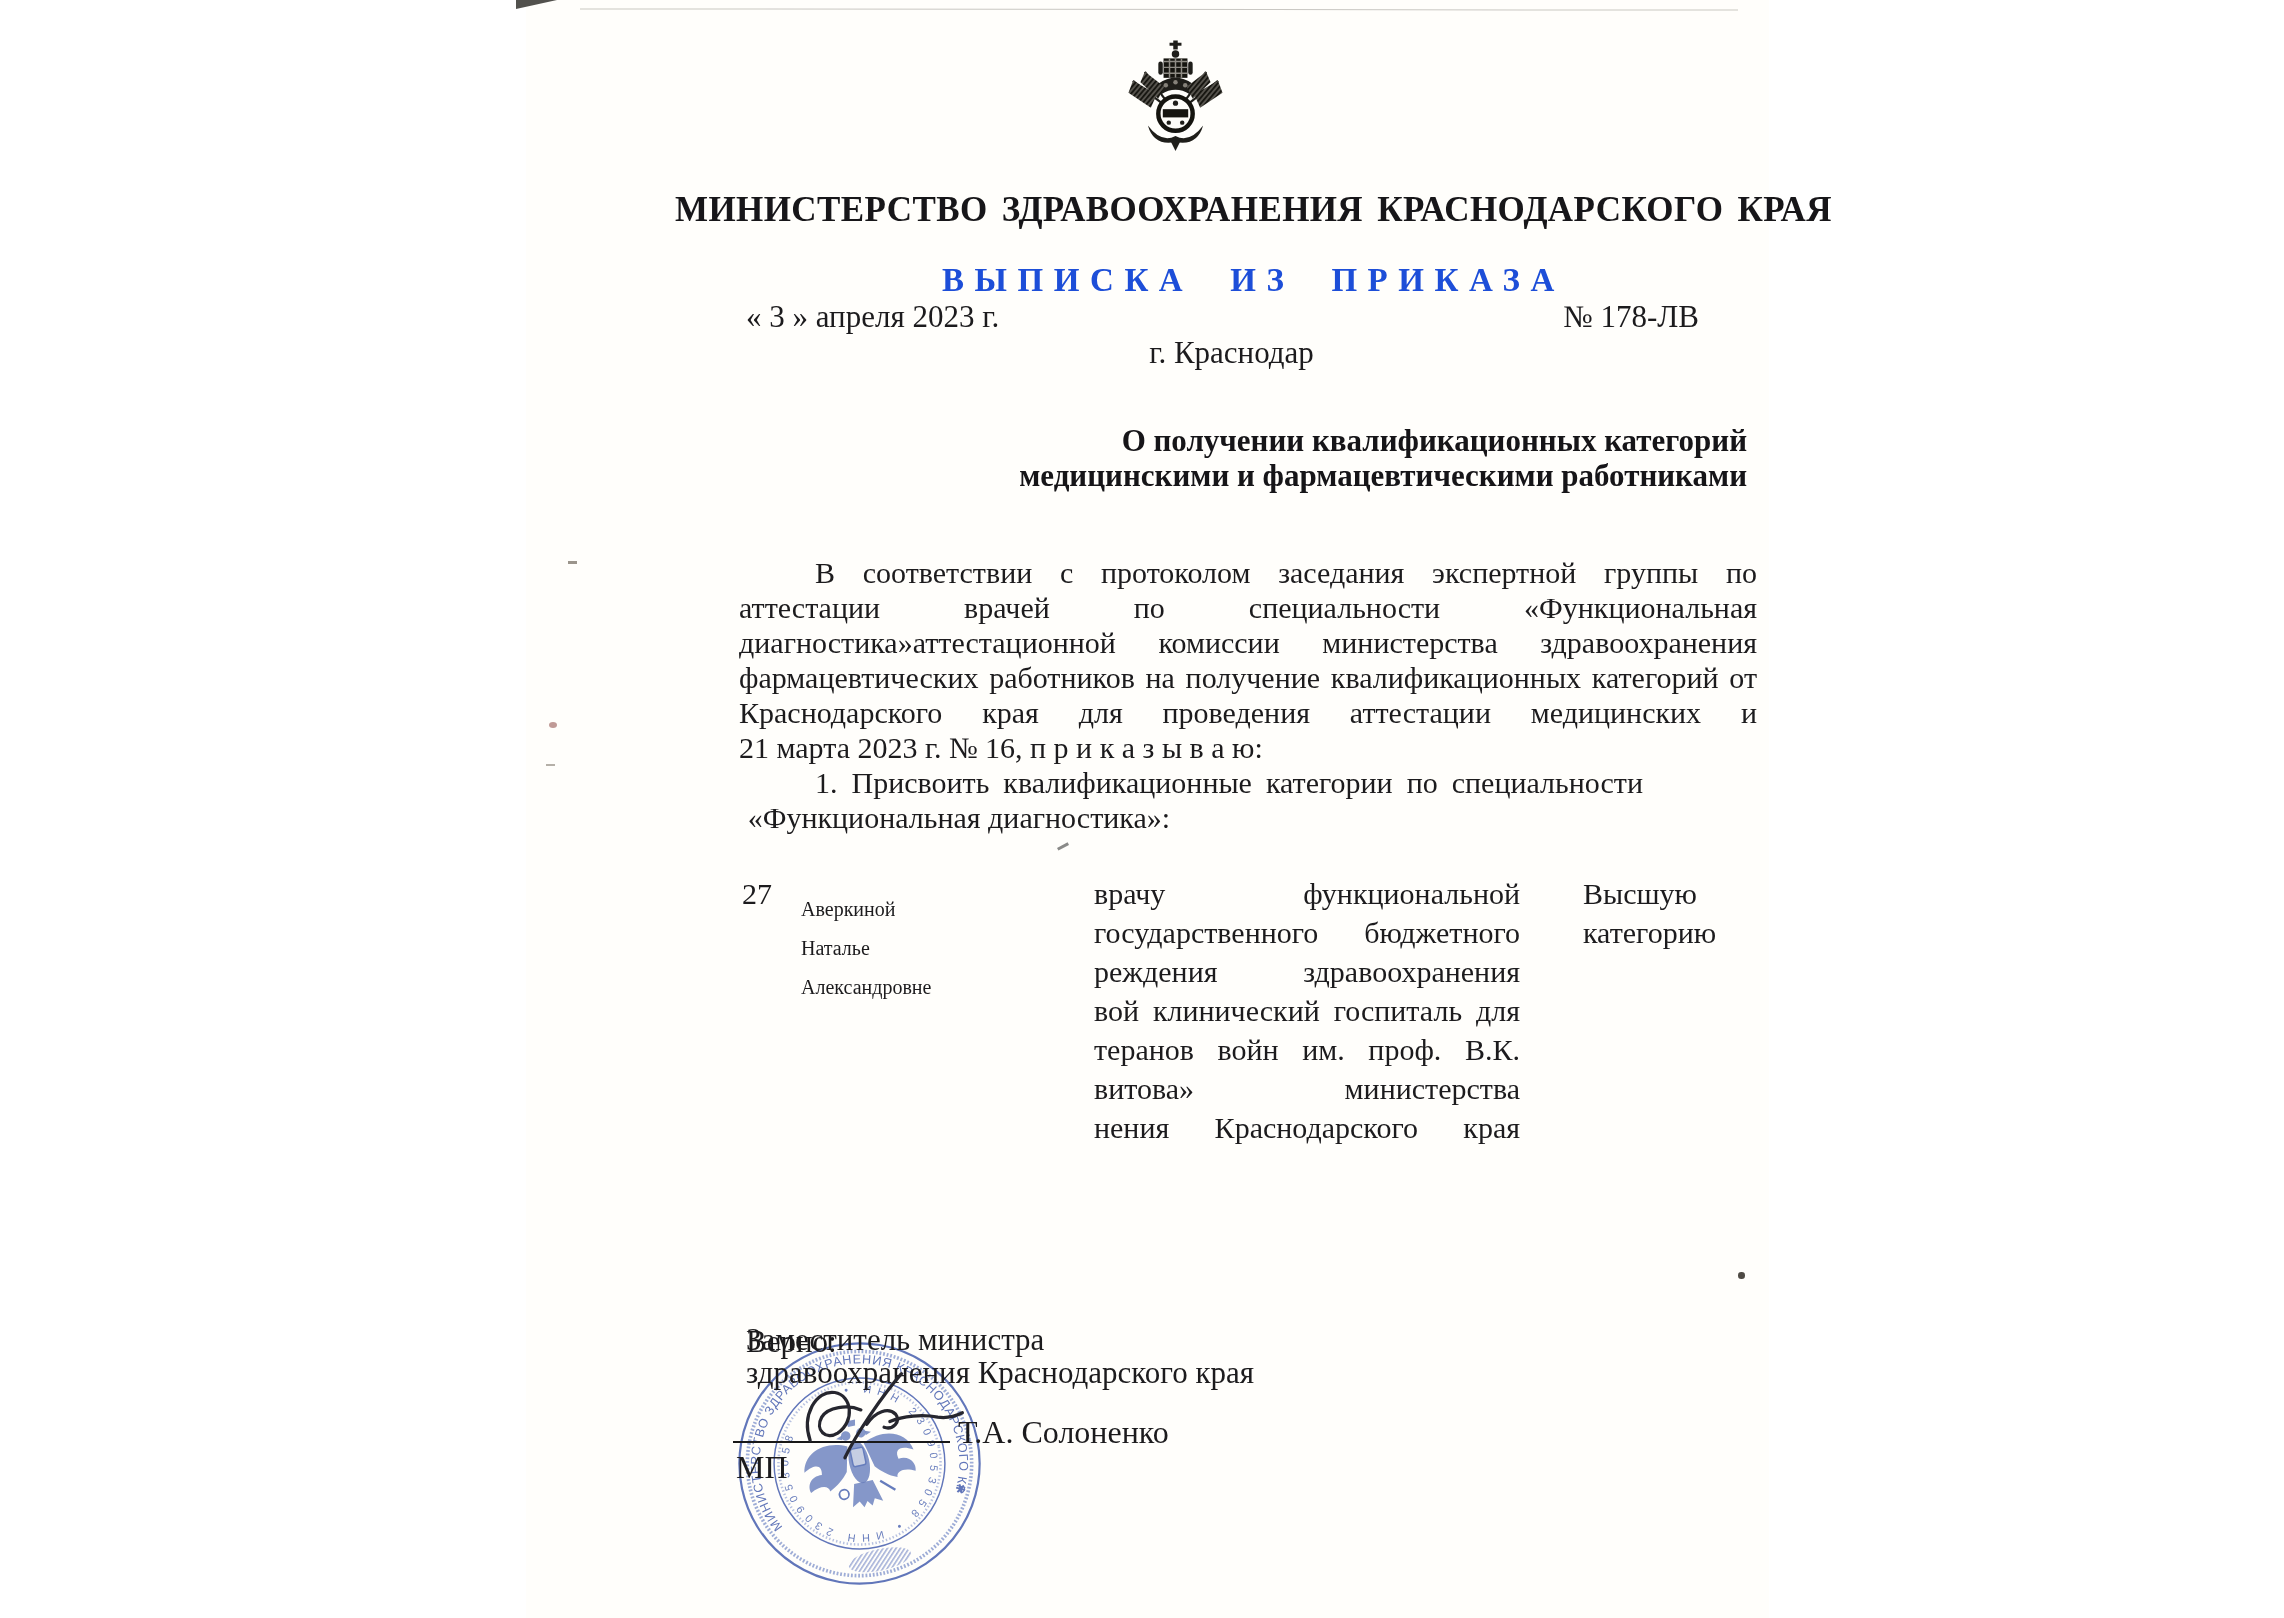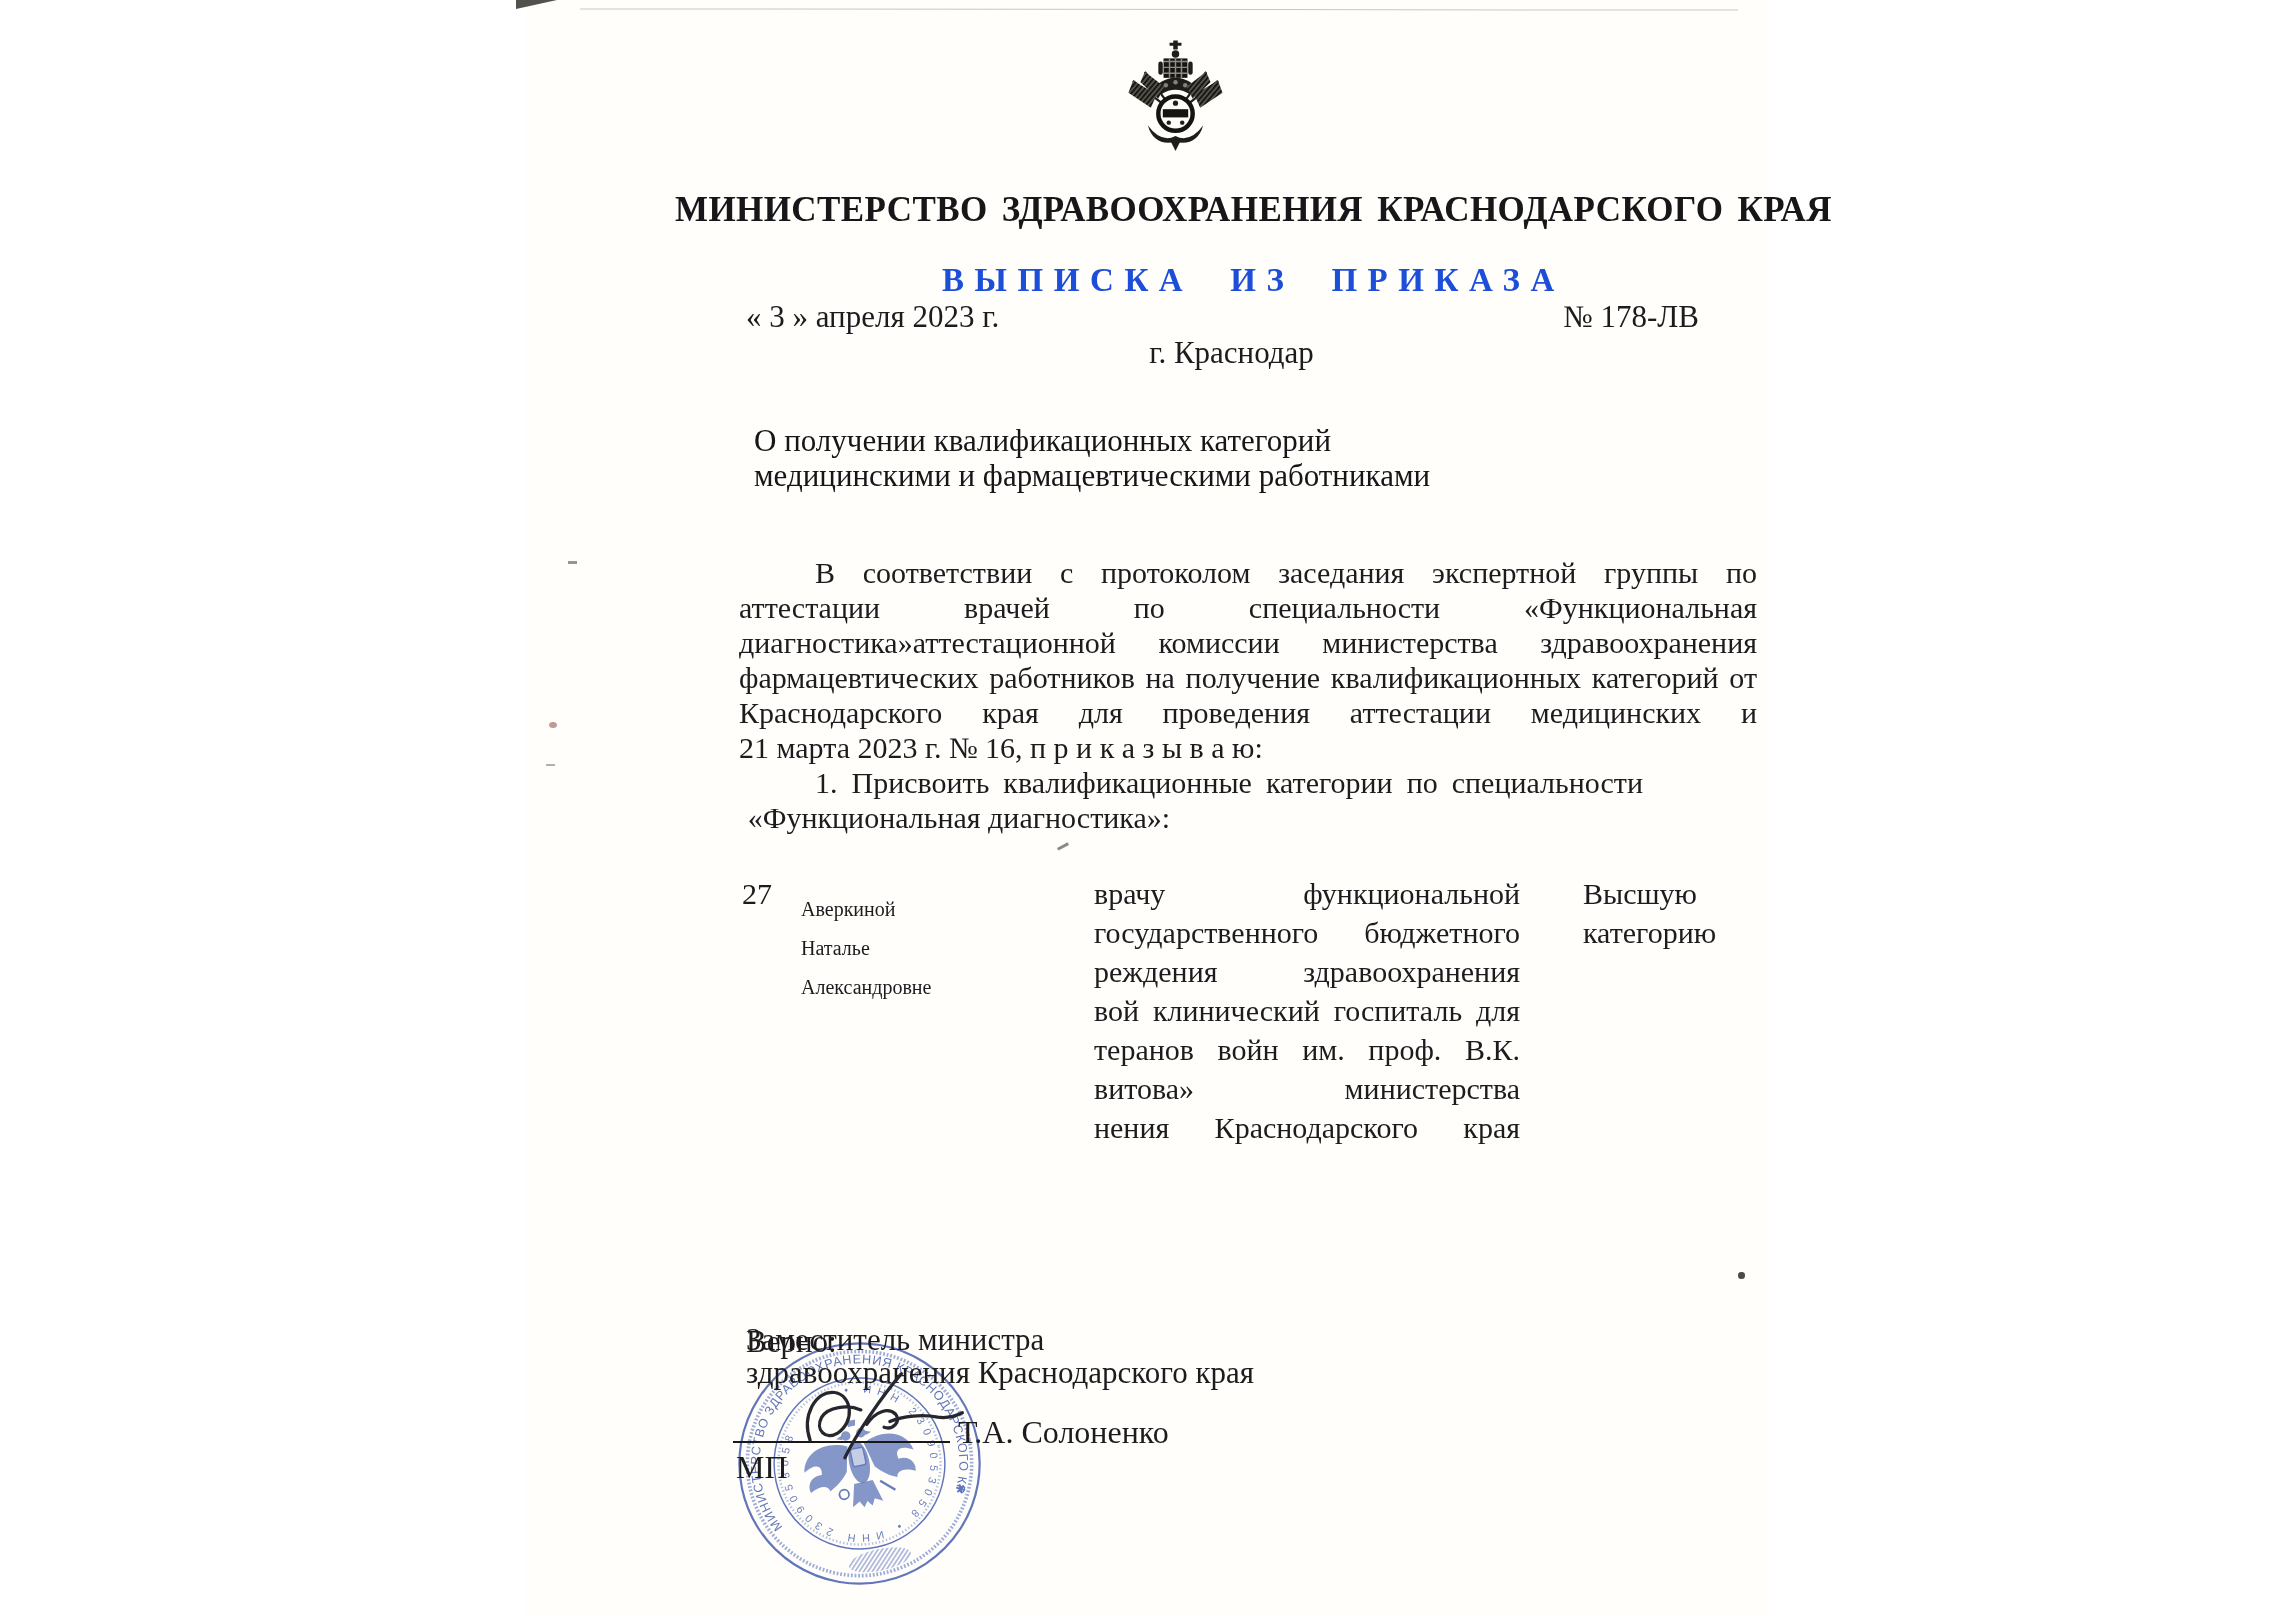--- a/index.html
+++ b/index.html
@@ -8,21 +8,21 @@
   .abs{position:absolute;}
   .page{left:526px;top:0;width:1243px;height:1618px;background:#fffefb;}
   .scan-top-line{left:580px;top:9.4px;width:1158px;height:1.4px;background:#c9c7c2;transform:rotate(.06deg);}
   .corner-wedge{left:516px;top:0;width:0;height:0;border-top:9.4px solid #34322e;border-right:41px solid transparent;opacity:.85;}
   .ministry-header{left:652px;top:190px;width:1203px;text-align:center;font-size:35px;font-weight:bold;
                    letter-spacing:0.4px;word-spacing:5px;color:#171619;}
   .vypiska{left:652px;top:241px;width:1203px;text-align:center;font-size:33px;font-weight:bold;
            letter-spacing:.32em;word-spacing:.55em;color:#1d4ed8;margin-top:21px;}
   .date-row{left:746px;top:299px;width:953px;display:flex;justify-content:space-between;font-size:31px;}
   .city{left:746px;top:335px;width:971px;text-align:center;font-size:31px;}
-  .title{left:754px;width:993px;text-align:left;font-size:31px;font-weight:normal;color:#161518;}
+  .title{left:754px;width:993px;text-align:right;font-size:31px;font-weight:bold;color:#161518;}
   .title1{top:423px;} .title2{top:458px;}
   .paragraph{left:739px;top:555px;width:1018px;font-size:30px;line-height:35px;}
   .pline{height:35px;overflow:hidden;}
   .just{text-align:justify;text-align-last:justify;}
   .left{text-align:left;}
   .ind{text-indent:76px;}
   .ws{word-spacing:6.5px;}
   .table-row{top:874px;}
   .t-num{left:742px;width:58px;font-size:30px;line-height:39px;}
   .t-name{left:801px;width:239px;font-size:20px;line-height:39px;margin-top:16px;}

